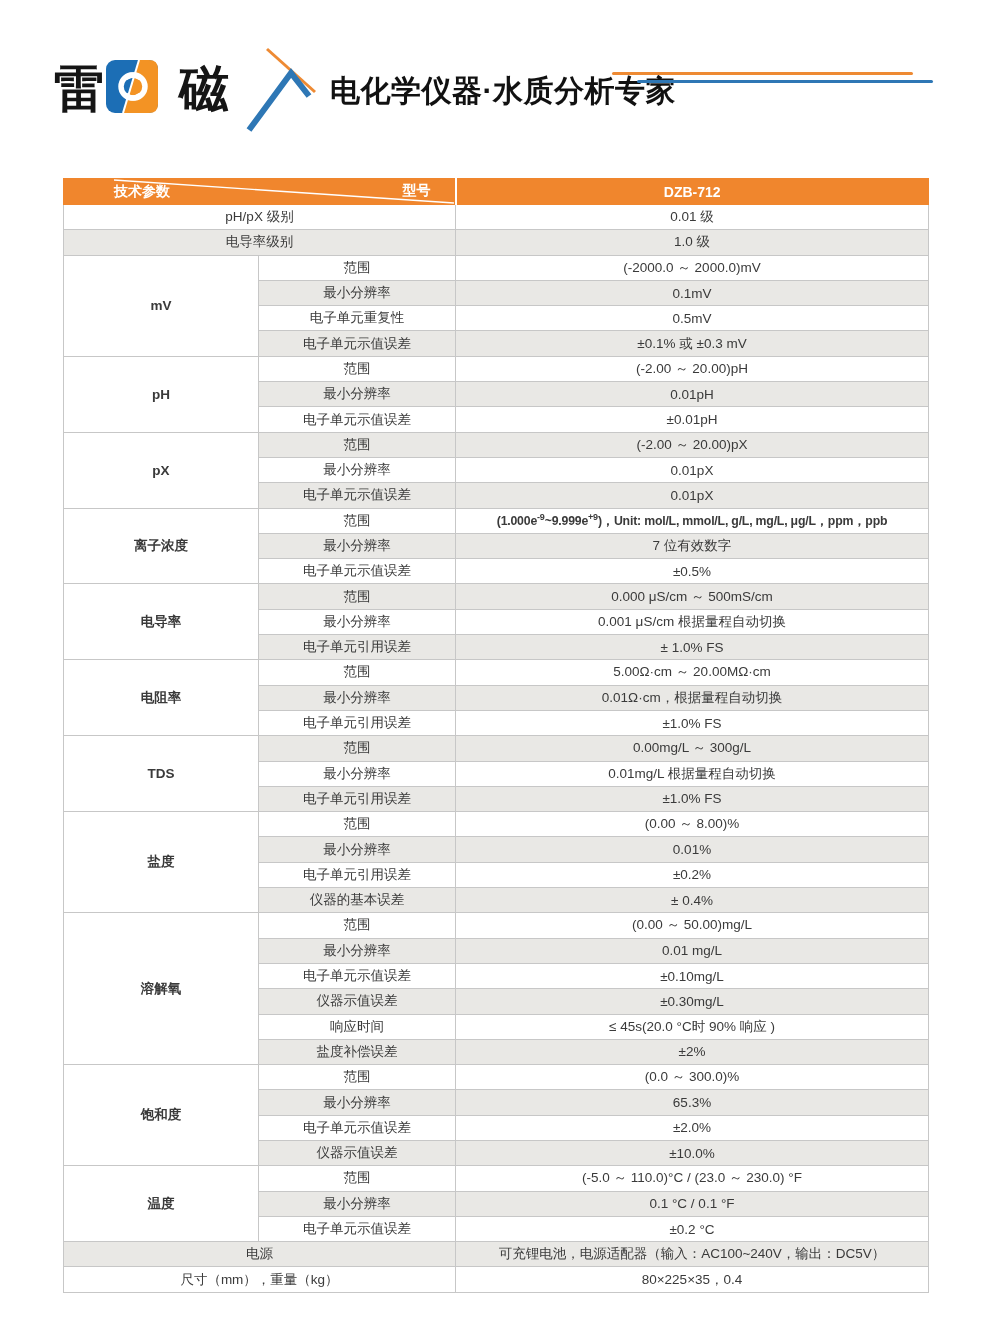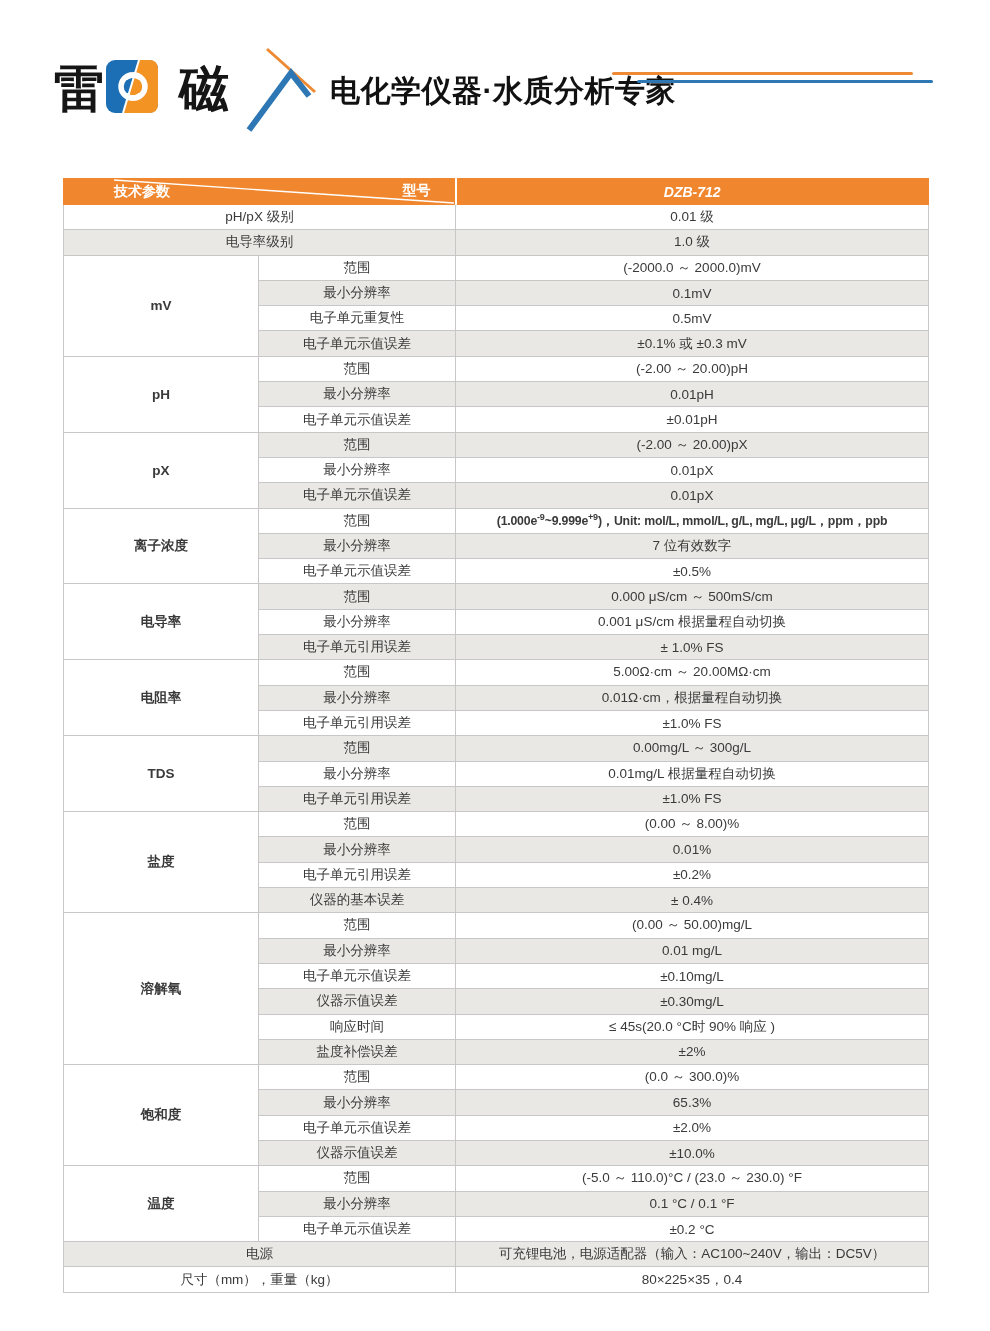--- a/index.html
+++ b/index.html
@@ -30,21 +30,21 @@
   }
   tbody tr:nth-child(even) td{background:#e9e8e5;}
   tbody td.g{background:#ffffff !important;font-weight:bold;}
   td.small{font-size:12.3px;letter-spacing:-0.2px;font-weight:bold;}
   sup{font-size:9px;}
   
   tr.hdr td{
     background:#f0862d;color:#ffffff;font-weight:bold;font-size:14px;
     border-color:#f0862d;height:25px;position:relative;
   }
-  tr.hdr td.model-cell{border-left:2px solid #ffffff;font-style:italic;}
+  tr.hdr td.model-cell{border-left:2px solid #ffffff;}
   .hdr-left-label{position:absolute;left:6px;top:4px;margin-left:44px;}
   .hdr-right-label{position:absolute;right:24px;top:3px;}
   .hdr-diag{position:absolute;left:0;top:0;}
 </style>
 </head>
 <body>
 
 <div class="brand">
   <div id="brand-left" class="brand-char">雷</div>
 

